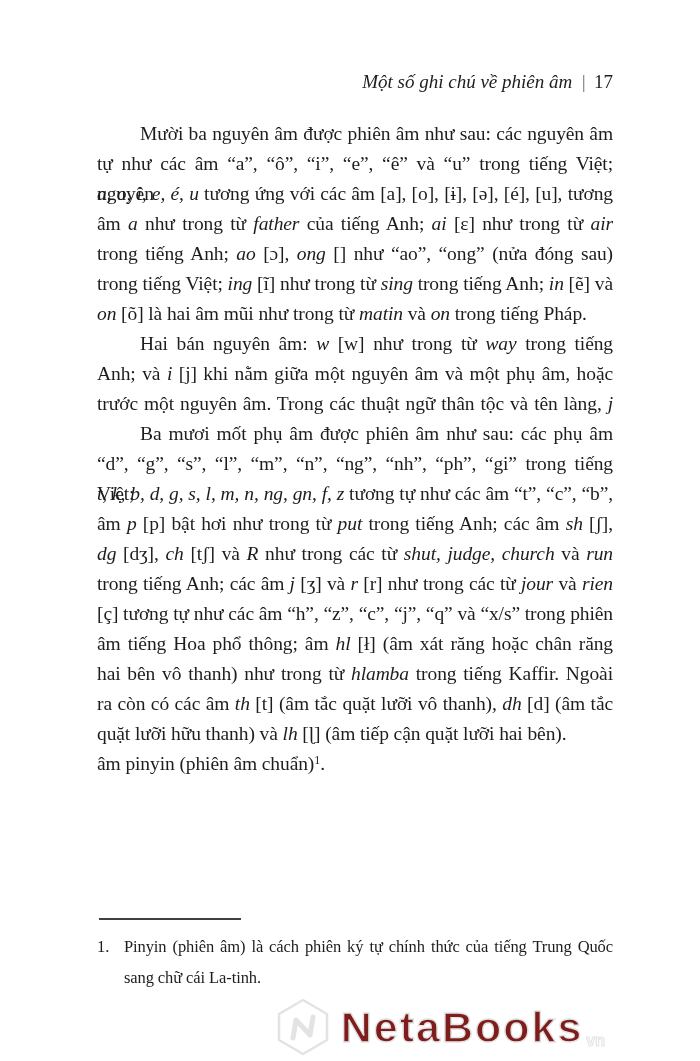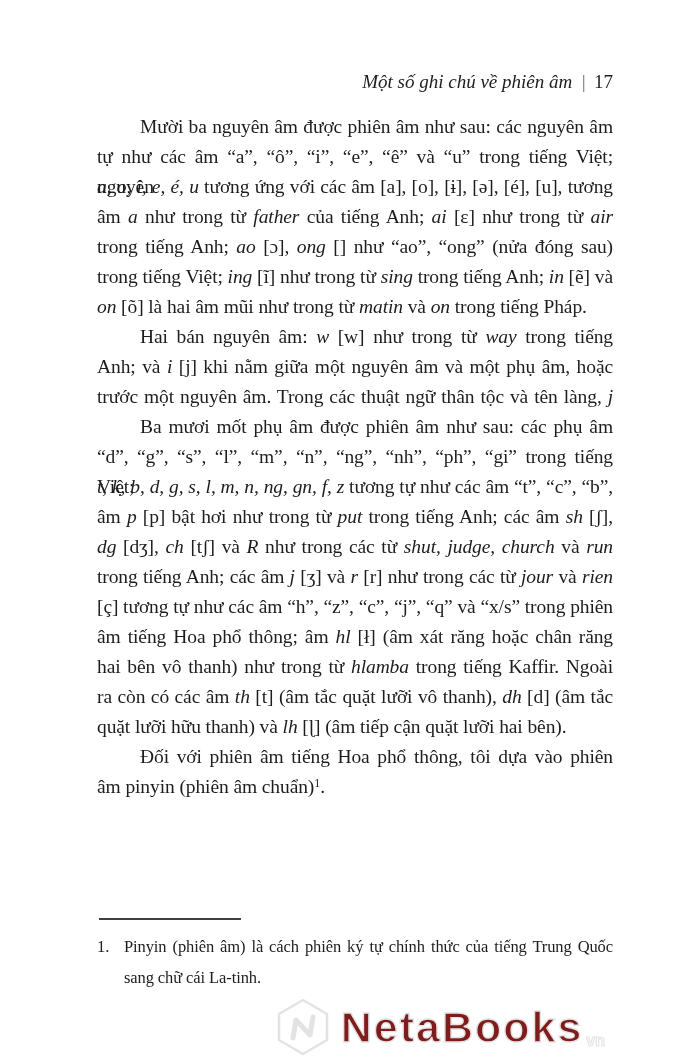--- a/index.html
+++ b/index.html
@@ -10,21 +10,21 @@
   }
   
   .running-header {
     position:absolute; top:71px; left:97px; width:516px;
     text-align:right; font-size:19px; white-space:nowrap;
   }
   .rh-title { font-style:italic; }
   .rh-sep { display:inline-block; margin:0 8px 0 10px; transform:scaleX(.7); color:#2a2a2a; }
   
   .body-text {
-    position:absolute; top:112px; left:97px; width:516px;
+    position:absolute; top:119px; left:97px; width:516px;
     font-size:19.5px; line-height:30px; letter-spacing:-0.1px;
   }
   .para + .para { }
   .line { height:30px; text-align:justify; text-align-last:justify; }
   .line.first { padding-left:43px; }
   .line.last { text-align-last:left; }
   .it { font-style:italic; }
   sup { font-size:12px; line-height:0; vertical-align:6px; letter-spacing:0; }
   
   .footnote {
@@ -84,21 +84,20 @@
         <div class="line"><span>âm </span><span class="it">p</span><span> [p] bật hơi như trong từ </span><span class="it">put</span><span> trong tiếng Anh; các âm </span><span class="it">sh</span><span> [ʃ],</span></div>
         <div class="line"><span class="it">dg</span><span> [dʒ], </span><span class="it">ch</span><span> [tʃ] và </span><span class="it">R</span><span> như trong các từ </span><span class="it">shut, judge, church</span><span> và </span><span class="it">run</span></div>
         <div class="line"><span>trong tiếng Anh; các âm </span><span class="it">j</span><span> [ʒ] và </span><span class="it">r</span><span> [r] như trong các từ </span><span class="it">jour</span><span> và </span><span class="it">rien</span></div>
         <div class="line"><span>[ç] tương tự như các âm “h”, “z”, “c”, “j”, “q” và “x/s” trong phiên</span></div>
         <div class="line"><span>âm tiếng Hoa phổ thông; âm </span><span class="it">hl</span><span> [ł] (âm xát răng hoặc chân răng</span></div>
         <div class="line"><span>hai bên vô thanh) như trong từ </span><span class="it">hlamba</span><span> trong tiếng Kaffir. Ngoài</span></div>
         <div class="line"><span>ra còn có các âm </span><span class="it">th</span><span> [t] (âm tắc quặt lưỡi vô thanh), </span><span class="it">dh</span><span> [d] (âm tắc</span></div>
         <div class="line last"><span>quặt lưỡi hữu thanh) và </span><span class="it">lh</span><span> [ɭ] (âm tiếp cận quặt lưỡi hai bên).</span></div>
       </div>
       <div class="para">
-        <div class="line first"><span>Đối với phiên âm tiếng Hoa phổ thông, tôi dựa vào phiên</span></div>
         <div class="line last"><span>âm pinyin (phiên âm chuẩn)</span><sup>1</sup><span>.</span></div>
       </div>
     </div>
 
   <div class="footnote">
     <div class="fn-rule"></div>
     <div class="fn-item">
       <span class="fn-num">1.</span>
       <span class="fn-text">Pinyin (phiên âm) là cách phiên ký tự chính thức của tiếng Trung Quốc sang chữ cái La-tinh.</span>
     </div>

